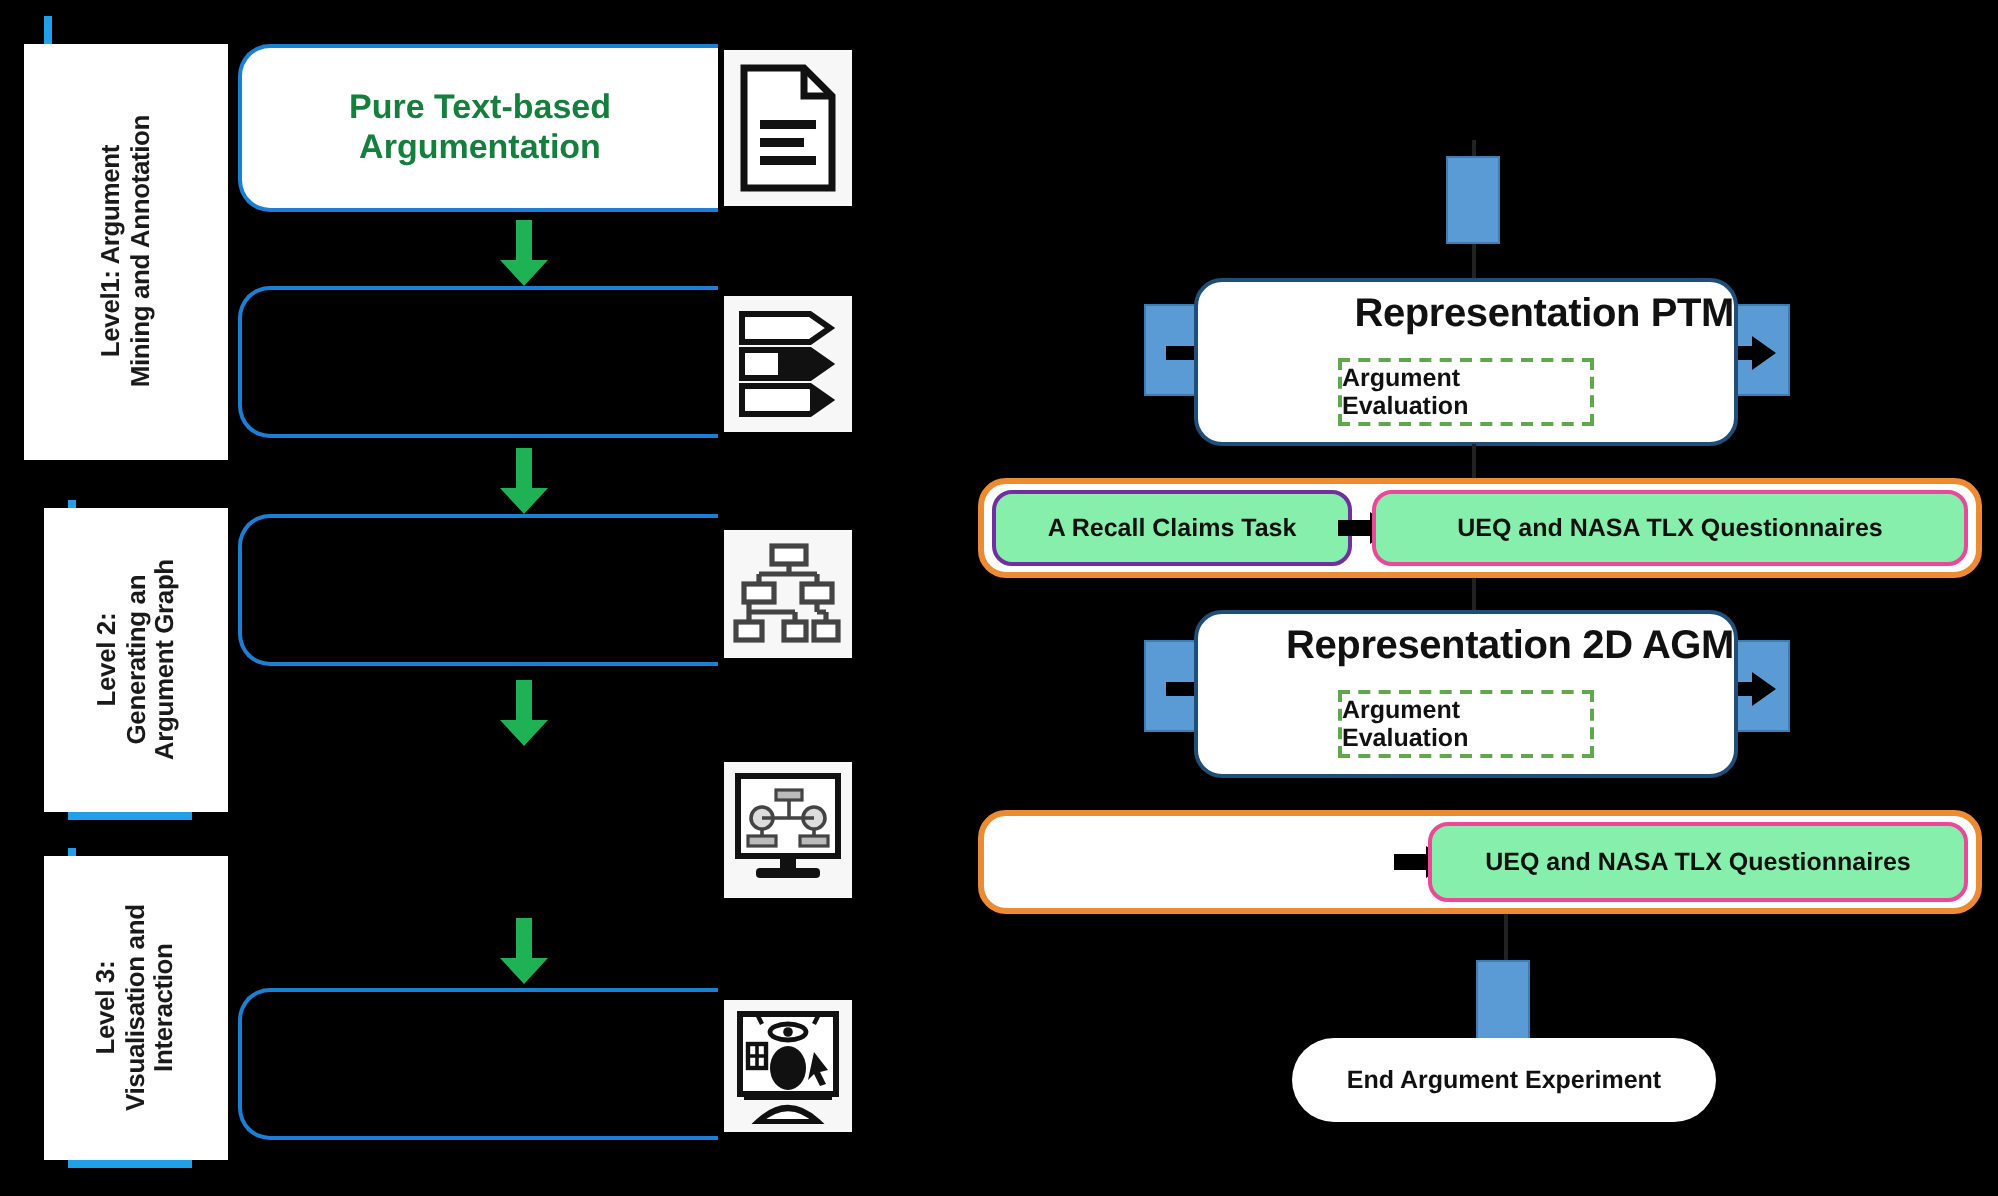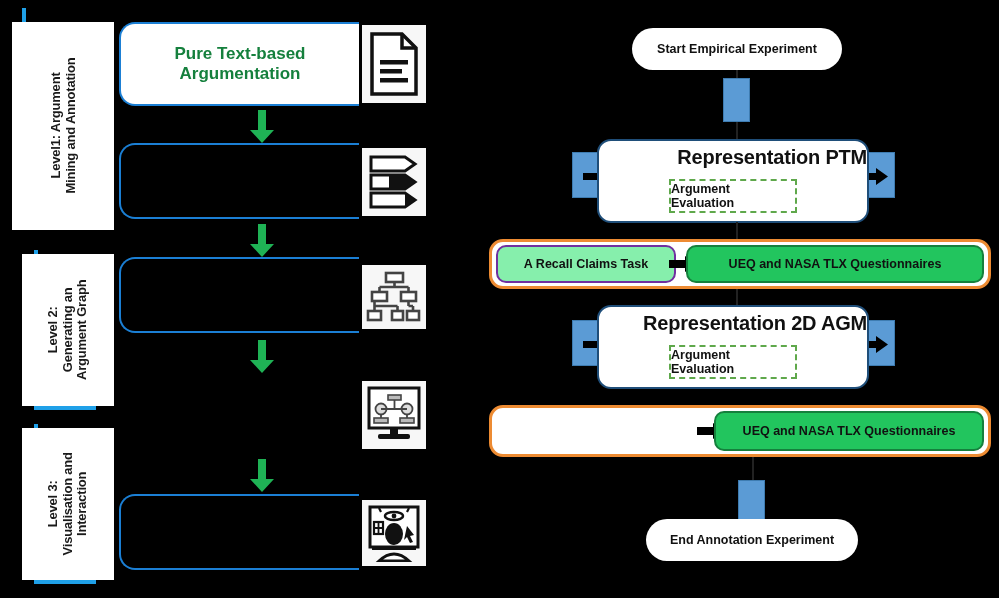--- a/index.html
+++ b/index.html
@@ -125,23 +125,23 @@
   .tleft {
     position: absolute;
     border: 2.5px solid #7030A0;
     border-radius: 10px;
     background: #86efac;
     display: flex; align-items: center; justify-content: center;
     font-weight: bold; font-size: 12.5px; color: #111111;
   }
   .tright {
     position: absolute;
-    border: 2px solid #15803d;
+    border: 2px solid #ec4899;
     border-radius: 10px;
-    background: #22c55e;
+    background: #86efac;
     display: flex; align-items: center; justify-content: center;
     font-weight: bold; font-size: 12.5px; color: #111111;
   }
   .vconn { position: absolute; background: #222222; }
 </style>
 </head>
 <body>
 
 <div id="stage">
 
@@ -253,23 +253,20 @@
       <path d="M15 8 l-2 -4 M41 8 l2 -4" stroke="#111" stroke-width="2.2"></path>
       <rect x="8" y="18" width="9" height="12" fill="#fff" stroke="#111" stroke-width="2.2"></rect>
       <path d="M8 24 H17 M12.5 18 V30" stroke="#111" stroke-width="1.8"></path>
       <ellipse cx="28" cy="30" rx="9" ry="11" fill="#111"></ellipse>
       <path d="M41 22 l7 9 l-4 1 l3 6 l-3 1 l-3 -6 l-3 3 Z" fill="#111"></path>
       <rect x="6" y="43" width="44" height="3" fill="#111"></rect>
       <path d="M13 57 q15 -14 30 0 Z" fill="#fff" stroke="#111" stroke-width="3"></path>
     </svg>
   </div>
 
-  <div class="pill" style="left:632px; top:28px; width:210px; height:42px;">
-    <span>Start Empirical Experiment</span>
-  </div>
   <div class="vconn" style="left:736px; top:70px; width:2px; height:70px;"></div>
   <div class="bluerect" style="left:723px; top:78px; width:27px; height:44px;"></div>
 
   <div class="bluerect" style="left:572px; top:152px; width:27px; height:46px;"></div>
   <div class="blkarrow" style="left:583px; top:168px; width:32px; height:17px;">
     <svg width="32" height="17" viewBox="0 0 32 17">
         <path d="M0 5 H20 V0 L32 8.5 L20 17 V12 H0 Z" fill="#000"></path>
       </svg>
   </div>
   <div class="bluerect" style="left:868px; top:152px; width:27px; height:46px;"></div>
@@ -325,16 +322,16 @@
         <path d="M0 4 H16 V0 L28 8 L16 16 V12 H0 Z" fill="#000"></path>
       </svg>
   </div>
   <div class="tright" style="left:714px; top:411px; width:270px; height:40px;">
     <span>UEQ and NASA TLX Questionnaires</span>
   </div>
 
   <div class="vconn" style="left:752px; top:457px; width:2px; height:65px;"></div>
   <div class="bluerect" style="left:738px; top:480px; width:27px; height:40px;"></div>
   <div class="pill" style="left:646px; top:519px; width:212px; height:42px;">
-    <span>End Annotation Experiment</span>
+    <span>End Argument Experiment</span>
   </div>
 
 </div>
 
 </body></html>

